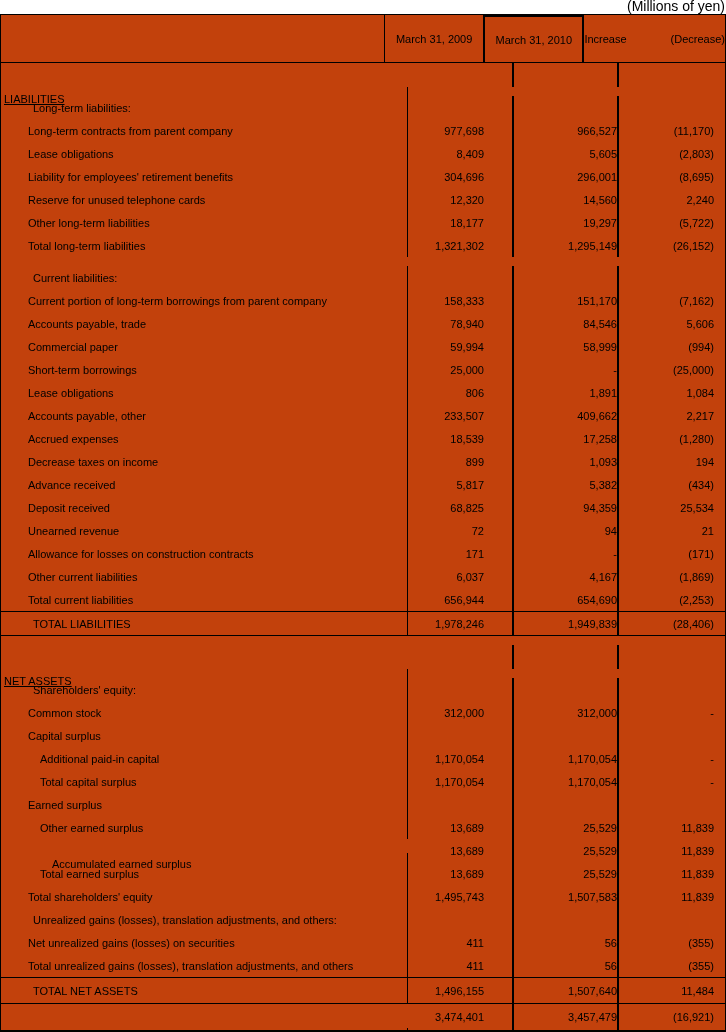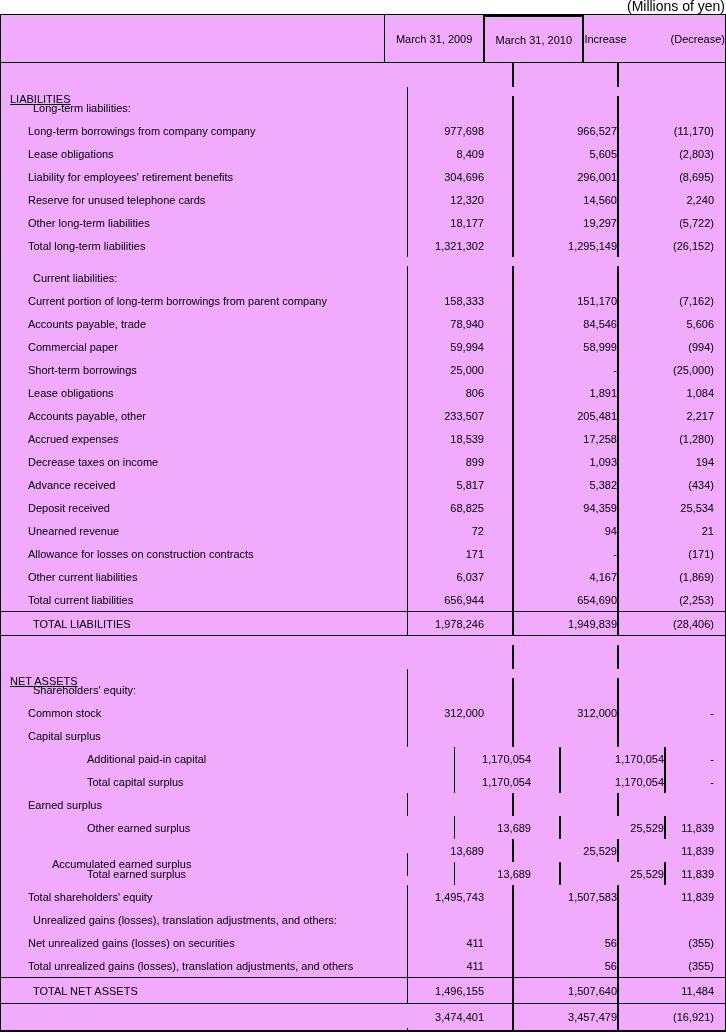--- a/index.html
+++ b/index.html
@@ -15,45 +15,45 @@
   .millions-note {
     height:14px; line-height:13px;
     text-align:right; padding-right:1px;
     font-size:14px;
   }
 
   .bs-table {
     width:726px;
     border:1px solid #000;
     border-bottom-width:2px;
-    background:#f0abfc;
+    background:#c2410c;
   }
 
   .row { display:flex; align-items:center; height:23px; }
   .row.h24 { height:24px; }
   .row.gap { margin-top:9px; }
 
   .cell { height:100%; display:flex; align-items:center; }
   .c-label { width:407px; border-right:1px solid #000; padding-left:3px; }
   .c-2009  { width:104px; justify-content:flex-end; padding-right:28px; }
   .c-2010  { width:107px; border-left:2px solid #000; border-right:2px solid #000;
              justify-content:flex-end; }
   .c-inc   { flex:1; justify-content:flex-end; padding-right:11px; }
 
   
   .header-row { display:flex; height:48px; border-bottom:1px solid #000; }
   .header-row .cell { justify-content:center; padding:0; text-align:center; }
   .header-row .c-2010 { border-top:2px solid #000; }
   .inc-head { display:flex; flex-direction:row; align-items:center; line-height:14px;gap:44px; }
 
   
-  .ind0 { padding-left:9px;margin-top:48px; }
+  .ind0 { padding-left:3px;margin-top:48px; }
   .ind1 { padding-left:32px; }
   .ind2 { padding-left:27px; }
-  .ind3 { padding-left:39px;margin-left:47px; }
+  .ind3 { padding-left:39px; }
   .ind4 { padding-left:51px;margin-top:27px; }
   .u { text-decoration:underline; }
 
   
   .total-row { display:flex; align-items:center; border-top:1px solid #000; }
   .total-row.bb { border-bottom:1px solid #000; }
   .t25 { height:25px; } .t26 { height:26px; } .t27 { height:27px; }
 </style>
 </head>
 <body>
@@ -88,21 +88,21 @@
         <div class="row gap">
           <div class="cell c-label ind1">
             <span class="">Long-term liabilities:</span>
           </div>
           <div class="cell c-2009"></div>
           <div class="cell c-2010"></div>
           <div class="cell c-inc"></div>
         </div>
         <div class="row">
           <div class="cell c-label ind2">
-            <span class="">Long-term borrowings from company company</span>
+            <span class="">Long-term contracts from parent company</span>
           </div>
           <div class="cell c-2009">977,698</div>
           <div class="cell c-2010">966,527</div>
           <div class="cell c-inc">(11,170)</div>
         </div>
         <div class="row">
           <div class="cell c-label ind2">
             <span class="">Lease obligations</span>
           </div>
           <div class="cell c-2009">8,409</div>
@@ -187,21 +187,21 @@
           </div>
           <div class="cell c-2009">806</div>
           <div class="cell c-2010">1,891</div>
           <div class="cell c-inc">1,084</div>
         </div>
         <div class="row">
           <div class="cell c-label ind2">
             <span class="">Accounts payable, other</span>
           </div>
           <div class="cell c-2009">233,507</div>
-          <div class="cell c-2010">205,481</div>
+          <div class="cell c-2010">409,662</div>
           <div class="cell c-inc">2,217</div>
         </div>
         <div class="row">
           <div class="cell c-label ind2">
             <span class="">Accrued expenses</span>
           </div>
           <div class="cell c-2009">18,539</div>
           <div class="cell c-2010">17,258</div>
           <div class="cell c-inc">(1,280)</div>
         </div>

